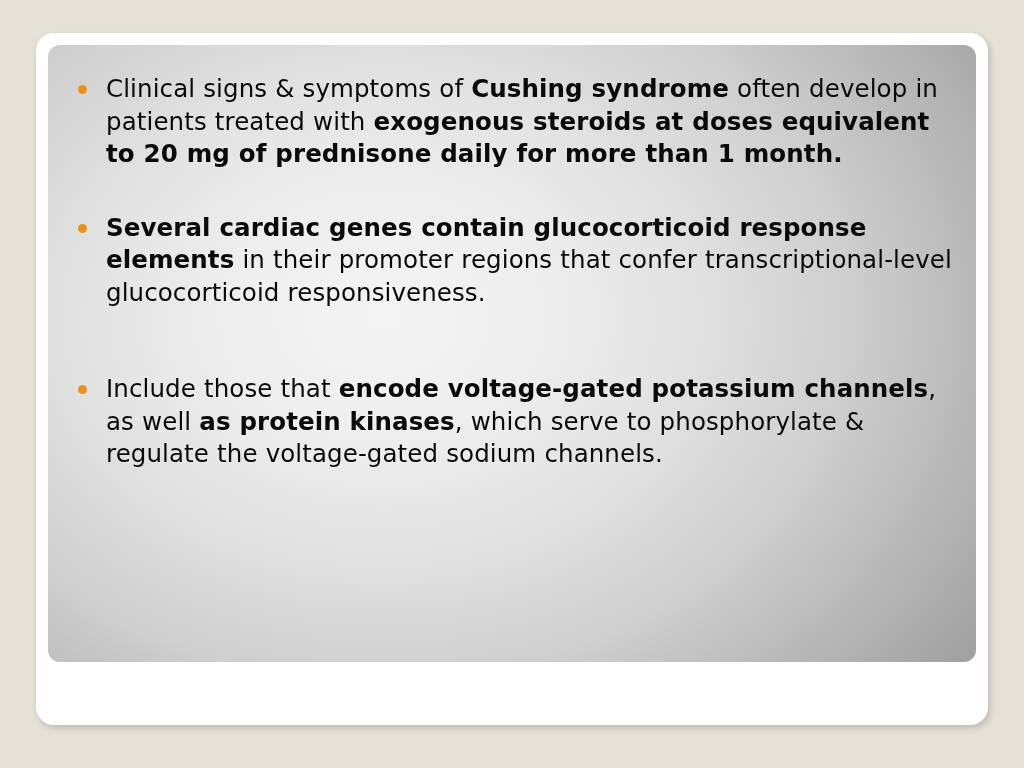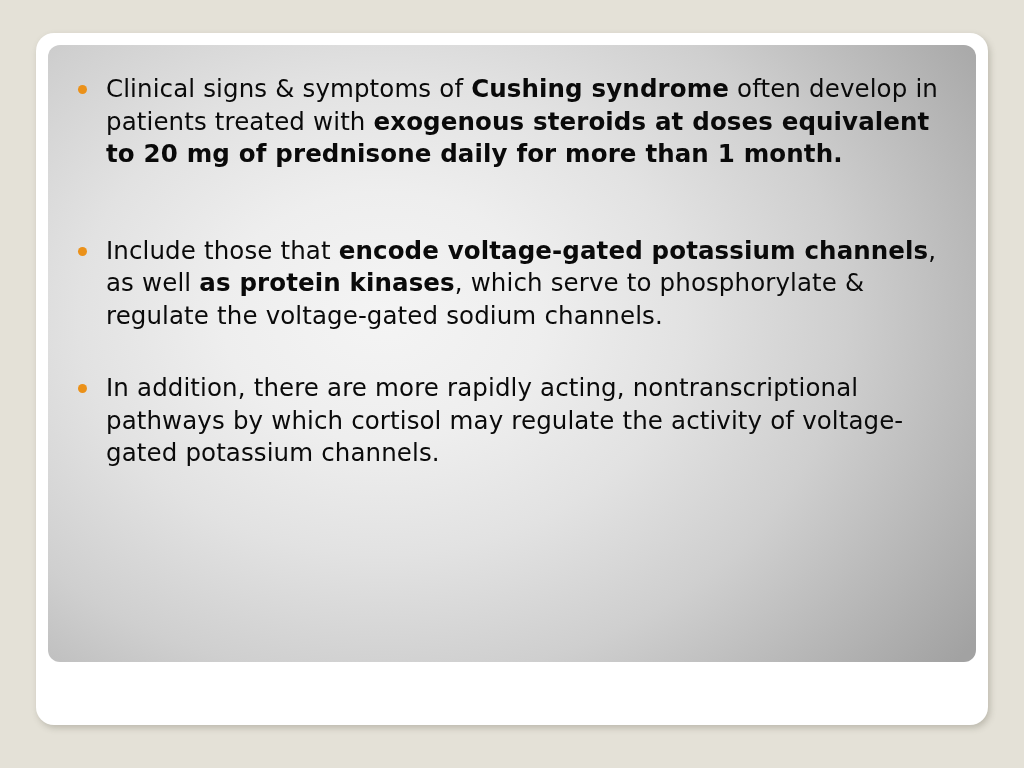--- a/index.html
+++ b/index.html
@@ -107,24 +107,24 @@
 <div class="slide-stage">
 
   <div class="slide-card"></div>
 
   <div class="content-panel">
     <ul class="bullet-list" id="bullet-list">
         <li class="bullet-item" id="bullet-0">
           <span class="bullet-marker" style="background: rgb(235, 145, 25);"></span>
           <span class="bullet-text"><span>Clinical signs &amp; symptoms of </span><span class="b">Cushing syndrome</span><span> often develop in patients treated with </span><span class="b">exogenous steroids at doses equivalent to 20 mg of prednisone daily for more than 1 month.</span></span>
         </li>
+        <li class="bullet-item" id="bullet-1">
+          <span class="bullet-marker" style="background: rgb(235, 145, 25);"></span>
+          <span class="bullet-text"><span class="b">Several cardiac genes contain glucocorticoid response elements</span><span> in their promoter regions that confer transcriptional-level glucocorticoid responsiveness.</span></span>
+        </li>
         <li class="bullet-item" id="bullet-2">
           <span class="bullet-marker" style="background: rgb(235, 145, 25);"></span>
           <span class="bullet-text"><span> Include those that </span><span class="b">encode voltage-gated potassium channels</span><span>, as well </span><span class="b">as protein kinases</span><span>, which serve to phosphorylate &amp; regulate the voltage-gated sodium channels.</span></span>
-        </li>
-        <li class="bullet-item" id="bullet-3">
-          <span class="bullet-marker" style="background: rgb(235, 145, 25);"></span>
-          <span class="bullet-text"><span>In addition, there are more rapidly acting, nontranscriptional pathways by which cortisol may regulate the activity of voltage-gated potassium channels.</span></span>
         </li>
       </ul>
   </div>
 
 </div>
 
 </body></html>

